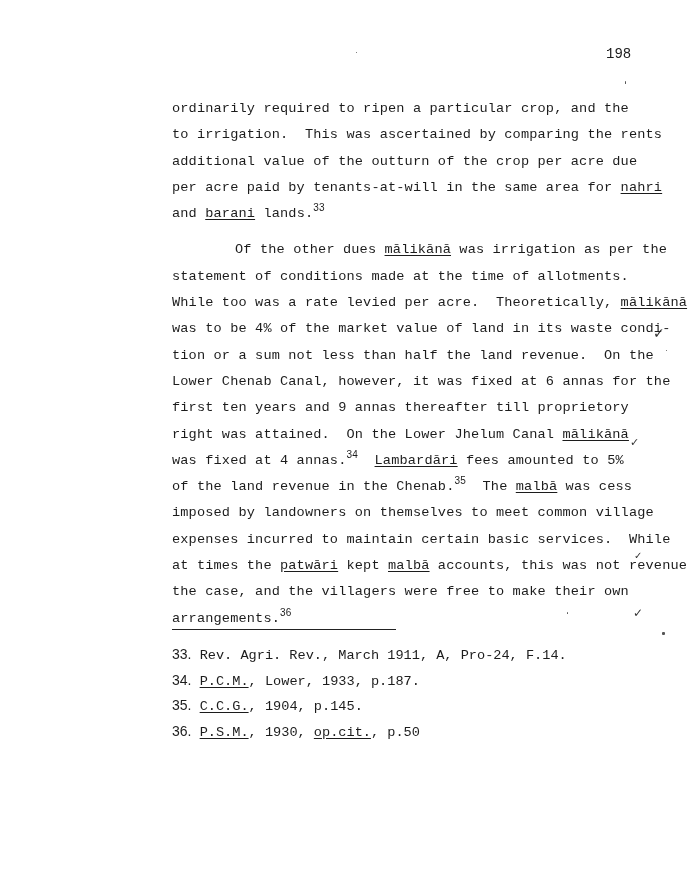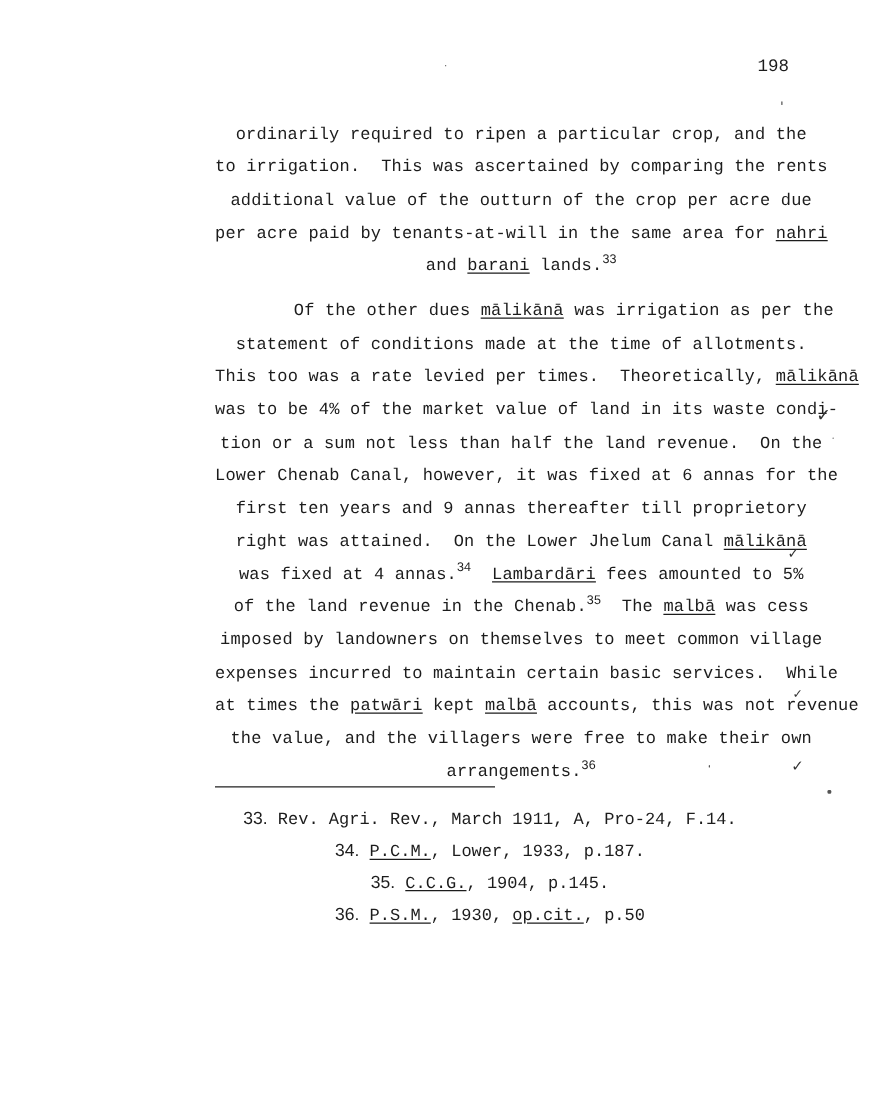--- a/index.html
+++ b/index.html
@@ -20,21 +20,20 @@
       top: 46px;
       left: 606px;
       font-size: 14px;
       letter-spacing: 0px;
     }
     .body-text {
       position: absolute;
       left: 172px;
       top: 96px;
       width: 490px;
-      text-align: center;
     }
     .line {
       height: 26.3px;
       line-height: 26.3px;
       font-size: 13.6px;
       white-space: pre;
       letter-spacing: 0.15px;
     }
     .indent { padding-left: 63px; }
     u { text-underline-offset: 2px; }
@@ -50,21 +49,20 @@
       top: 629px;
       width: 224px;
       height: 0;
       border-top: 1.6px solid #222;
     }
     .footnotes {
       position: absolute;
       left: 172px;
       top: 642px;
       width: 440px;
-      text-align: center;
     }
     .fn {
       height: 25.5px;
       line-height: 25.5px;
       font-size: 13.6px;
       white-space: pre;
     }
     .fn .num {
       font-family: "Liberation Sans", sans-serif;
       font-size: 14px;
@@ -94,32 +92,32 @@
   <div class="line">ordinarily required to ripen a particular crop, and the</div>
   <div class="line">to irrigation.  This was ascertained by comparing the rents</div>
   <div class="line">additional value of the outturn of the crop per acre due</div>
   <div class="line"><span>per acre paid by tenants-at-will in the same area for </span><u>nahri</u></div>
   <div class="line"><span>and </span><u>barani</u><span> lands.</span><sup>33</sup></div>
 
   <div style="height: 10px;"></div>
 
   <div class="line indent"><span>Of the other dues </span><u>mālikānā</u><span> was irrigation as per the</span></div>
   <div class="line">statement of conditions made at the time of allotments.</div>
-  <div class="line"><span>This too was a rate levied per times.  Theoretically, </span><u>mālikānā</u></div>
+  <div class="line"><span>While too was a rate levied per acre.  Theoretically, </span><u>mālikānā</u></div>
   <div class="line">was to be 4% of the market value of land in its waste condi-</div>
   <div class="line">tion or a sum not less than half the land revenue.  On the</div>
   <div class="line">Lower Chenab Canal, however, it was fixed at 6 annas for the</div>
   <div class="line">first ten years and 9 annas thereafter till proprietory</div>
   <div class="line"><span>right was attained.  On the Lower Jhelum Canal </span><u>mālikānā</u></div>
   <div class="line"><span>was fixed at 4 annas.</span><sup>34</sup><span>  </span><u>Lambardāri</u><span> fees amounted to 5%</span></div>
   <div class="line"><span>of the land revenue in the Chenab.</span><sup>35</sup><span>  The </span><u>malbā</u><span> was cess</span></div>
   <div class="line">imposed by landowners on themselves to meet common village</div>
   <div class="line">expenses incurred to maintain certain basic services.  While</div>
   <div class="line"><span>at times the </span><u>patwāri</u><span> kept </span><u>malbā</u><span> accounts, this was not revenue</span></div>
-  <div class="line">the value, and the villagers were free to make their own</div>
+  <div class="line">the case, and the villagers were free to make their own</div>
   <div class="line"><span>arrangements.</span><sup>36</sup></div>
 </div>
 
 <div class="rule"></div>
 
 <div class="footnotes">
   <div class="fn"><span class="num">33.</span><span> Rev. Agri. Rev., March 1911, A, Pro-24, F.14.</span></div>
   <div class="fn"><span class="num">34.</span> <u>P.C.M.</u><span>, Lower, 1933, p.187.</span></div>
   <div class="fn"><span class="num">35.</span> <u>C.C.G.</u><span>, 1904, p.145.</span></div>
   <div class="fn"><span class="num">36.</span> <u>P.S.M.</u><span>, 1930, </span><u>op.cit.</u><span>, p.50</span></div>

